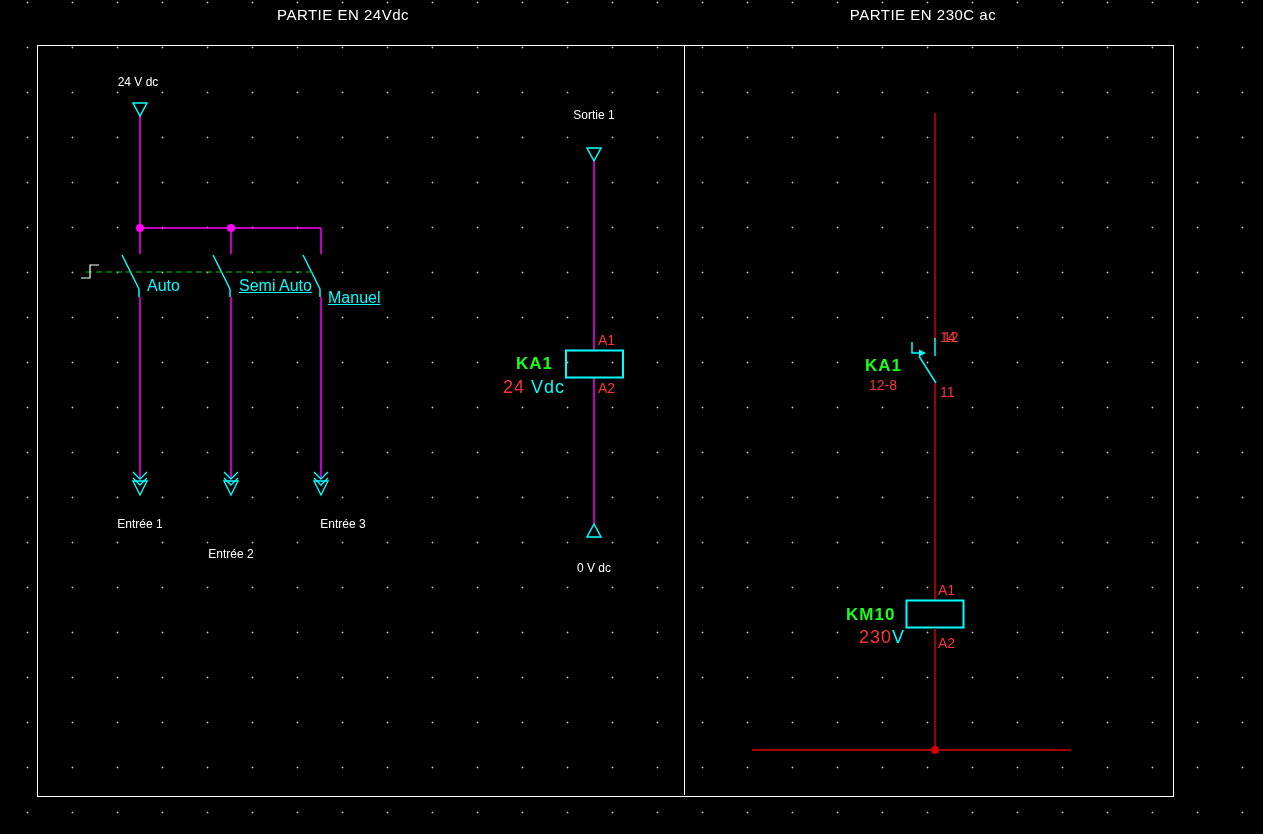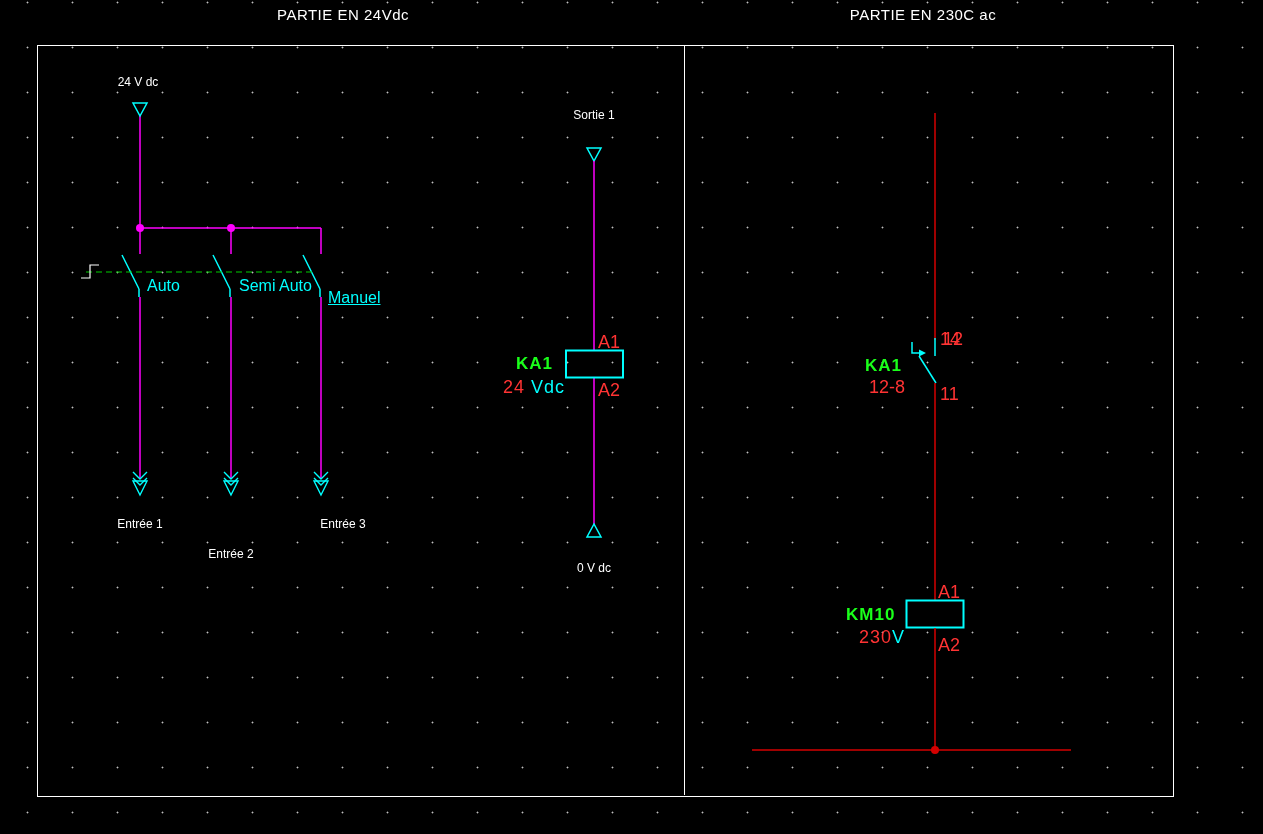--- a/index.html
+++ b/index.html
@@ -25,21 +25,21 @@
     border:1px solid var(--frame);
   }
   .divider{
     position:absolute;left:684px;top:46px;width:1px;height:749px;background:var(--frame);
   }
   svg.overlay{position:absolute;left:0;top:0;}
   .lbl{position:absolute;white-space:nowrap;line-height:1;}
   .t-white{color:var(--text);font-size:12px;}
   .t-title{color:var(--text);font-size:15px;letter-spacing:.5px;}
   .t-cyan{color:var(--symbol);font-size:16px;}
-  .t-red{color:var(--terminal);font-size:18px;}
+  .t-red{color:var(--terminal);font-size:14px;}
   .t-green{color:var(--device);font-size:17px;font-weight:bold;letter-spacing:1px;}
   .t-rating{font-size:18px;letter-spacing:1px;}
   .t-rating .val{color:var(--terminal);}
   .t-rating .unit{color:var(--symbol);}
   .cx{transform:translateX(-50%);}
 </style>
 </head>
 <body>
 
 <div class="stage">
@@ -137,21 +137,21 @@
   </svg>
 
   <span class="lbl t-title cx" style="left:343px;top:7px;">PARTIE EN 24Vdc</span>
   <span class="lbl t-title cx" style="left:923px;top:7px;">PARTIE EN 230C ac</span>
 
   <span class="lbl t-white cx" style="left:138px;top:76px;">24 V dc</span>
   <span class="lbl t-white cx" style="left:594px;top:109px;">Sortie 1</span>
   <span class="lbl t-white cx" style="left:594px;top:562px;">0 V dc</span>
 
   <span class="lbl t-cyan" style="left:147px;top:278px;">Auto</span>
-  <span class="lbl t-cyan" style="left:239px;top:278px;">Semi Auto</span>
+  <span class="lbl t-cyan" style="left:239px;top:278px;text-decoration:underline;">Semi Auto</span>
   <span class="lbl t-cyan" style="left:328px;top:290px;text-decoration:underline;">Manuel</span>
 
   <span class="lbl t-white cx" style="left:140px;top:518px;">Entrée 1</span>
   <span class="lbl t-white cx" style="left:231px;top:548px;">Entrée 2</span>
   <span class="lbl t-white cx" style="left:321px;top:518px;margin-left:22px;">Entrée 3</span>
 
   <span class="lbl t-green" style="left:516px;top:355px;">KA1</span>
   <span class="lbl t-rating" style="left:503px;top:378px;"><span class="val">24</span>&nbsp;<span class="unit">Vdc</span></span>
   <span class="lbl t-red" style="left:598px;top:333px;">A1</span>
   <span class="lbl t-red" style="left:598px;top:381px;">A2</span>

